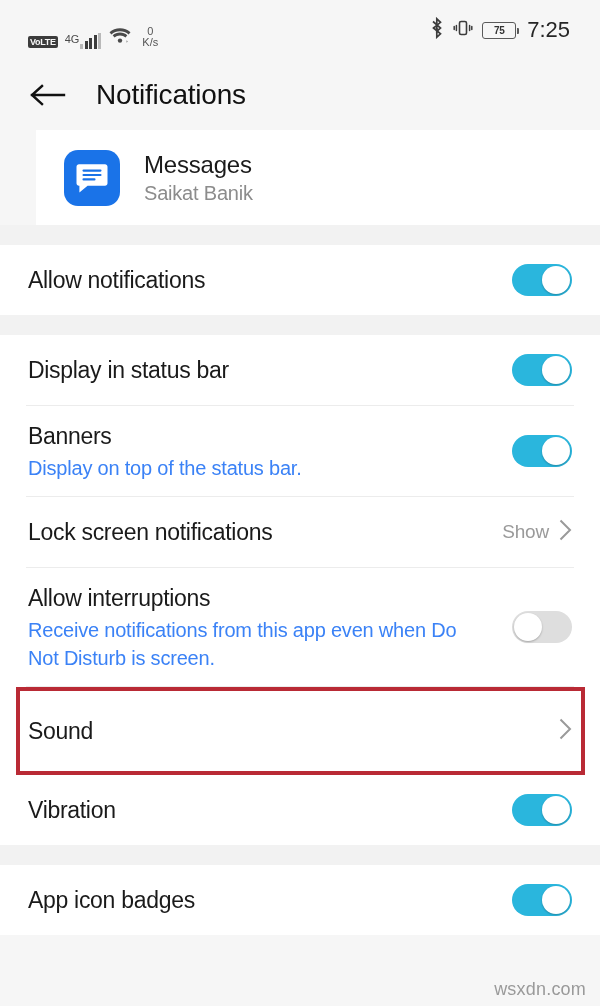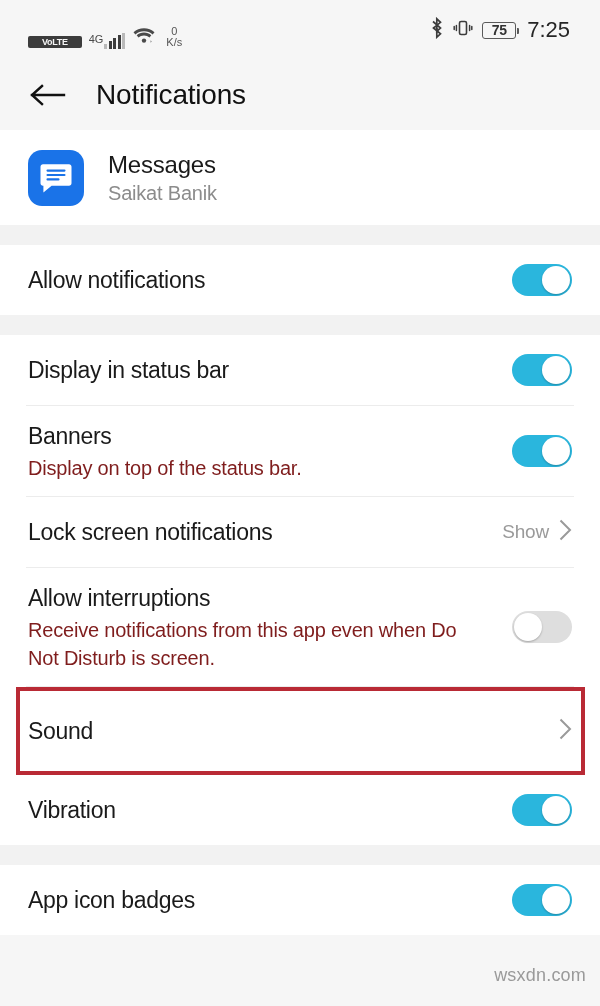--- a/index.html
+++ b/index.html
@@ -15,70 +15,70 @@
   
   .statusbar {
     height:60px; background:#f6f6f6;
     display:flex; align-items:center; justify-content:space-between;
     padding:0 30px 0 28px;
   }
   .sb-left { display:flex; align-items:flex-end; gap:7px; }
   .sb-right { display:flex; align-items:center; gap:9px; }
   .volte {
     background:#3c3c3c; color:#f6f6f6; font-size:9px; font-weight:bold;
-    letter-spacing:-0.3px; padding:1px 14px; border-radius:2px;
+    letter-spacing:-0.3px; padding:1px 2px; border-radius:2px;
     line-height:10px; position:relative; top:-3px;margin-top:29px;
   }
   .net { display:flex; align-items:flex-start; position:relative; top:-2px; }
   .net .g { font-size:11px; color:#4a4a4a; line-height:10px; margin-right:1px; align-self:flex-start; }
   .bars { display:flex; align-items:flex-end; gap:1.5px; height:15px; }
   .bars i { width:3px; background:#3c3c3c; display:block; }
   .bars i:nth-child(1){height:5px;background:#b9b9b9;}
   .bars i:nth-child(2){height:8px;}
   .bars i:nth-child(3){height:11px;}
   .bars i:nth-child(4){height:14px;}
   .bars i:nth-child(5){height:16px;background:#b9b9b9;}
   .kbs { text-align:center; line-height:11px; position:relative; top:-3px; margin-left:3px; }
   .kbs .n { font-size:11px; color:#555; display:block; }
   .kbs .u { font-size:11px; color:#555; display:block; }
   .batt {
     width:34px; height:17px; border:1.6px solid #5a5a5a; border-radius:3px;
     display:flex; align-items:center; justify-content:center; position:relative;
   }
   .batt::after{content:"";position:absolute;right:-4px;top:5px;width:2.5px;height:6px;background:#5a5a5a;border-radius:0 1px 1px 0;}
-  .batt span{font-size:14px;color:#333;font-weight:bold;letter-spacing:-0.3px;}
+  .batt span{font-size:10px;color:#333;font-weight:bold;letter-spacing:-0.3px;}
   .clock { font-size:22px; color:#262626; margin-left:2px; }
 
   
   .titlebar {
     height:70px; background:#f6f6f6; display:flex; align-items:center; padding:0 6px 0 28px; gap:28px;
   }
   .title { font-size:28px; color:#111; font-weight:500; letter-spacing:-0.2px; }
 
   
-  .apphdr { background:#fff; height:95px; display:flex; align-items:center; padding:0 28px; gap:24px; }
+  .apphdr { background:#fff; height:95px; display:flex; align-items:center; padding:0 28px; gap:24px;margin-left:36px; }
   .appicon {
     width:56px;height:56px;border-radius:14px;background:#1a73e8;
     display:flex;align-items:center;justify-content:center;flex:none;
   }
   .apptexts { display:flex; flex-direction:column; gap:3px; }
   .appname { font-size:24px; color:#1a1a1a; letter-spacing:-0.2px; }
   .appuser { font-size:20px; color:#8c8c8c; letter-spacing:-0.2px; }
 
   .gap { background:#f2f2f2; height:20px; width:100%; }
 
   
   .group { background:#ffffff; }
   .row {
     position:relative; display:flex; align-items:center; justify-content:space-between;
     padding:0 28px; min-height:70px;
   }
   .row .labels { display:flex; flex-direction:column; justify-content:center; padding:14px 0; max-width:455px; }
   .row .lbl { font-size:23px; color:#1a1a1a; letter-spacing:-0.3px; line-height:32px; }
-  .row .sub { font-size:20px; color:#7f1d1d; letter-spacing:-0.2px; line-height:28px; margin-top:2px; }
+  .row .sub { font-size:20px; color:#3b82f6; letter-spacing:-0.2px; line-height:28px; margin-top:2px; }
   .divider { height:1px; background:#ececec; margin:0 26px; }
 
   .value-wrap { display:flex; align-items:center; gap:10px; }
   .value { font-size:19px; color:#9a9a9a; letter-spacing:-0.2px; }
 
   .toggle { width:60px; height:32px; border-radius:16px; position:relative; flex:none; }
   .toggle.on { background:#2ab6dd; }
   .toggle.off { background:#dedede; }
   .toggle .knob { position:absolute; top:2px; width:28px; height:28px; border-radius:50%; background:#fff; box-shadow:0 1px 2px rgba(0,0,0,.25); }
   .toggle.on .knob { right:2px; }
@@ -86,21 +86,21 @@
 
   .chev { width:13px; height:22px; flex:none; }
 
   
   .hl-wrap { position:relative; }
   .hl-box {
     position:absolute; left:16px; right:15px; top:0; bottom:0;
     border:4px solid #b92a35; pointer-events:none;
   }
   .watermark {
-    position:absolute; right:14px; bottom:20px;
+    position:absolute; right:14px; bottom:6px;
     font-size:18px; color:#9a9a9a; letter-spacing:0.2px;
   }
 </style>
 </head>
 <body>
 
 <div class="phone">
 
   <div class="statusbar">
     <div class="sb-left">

